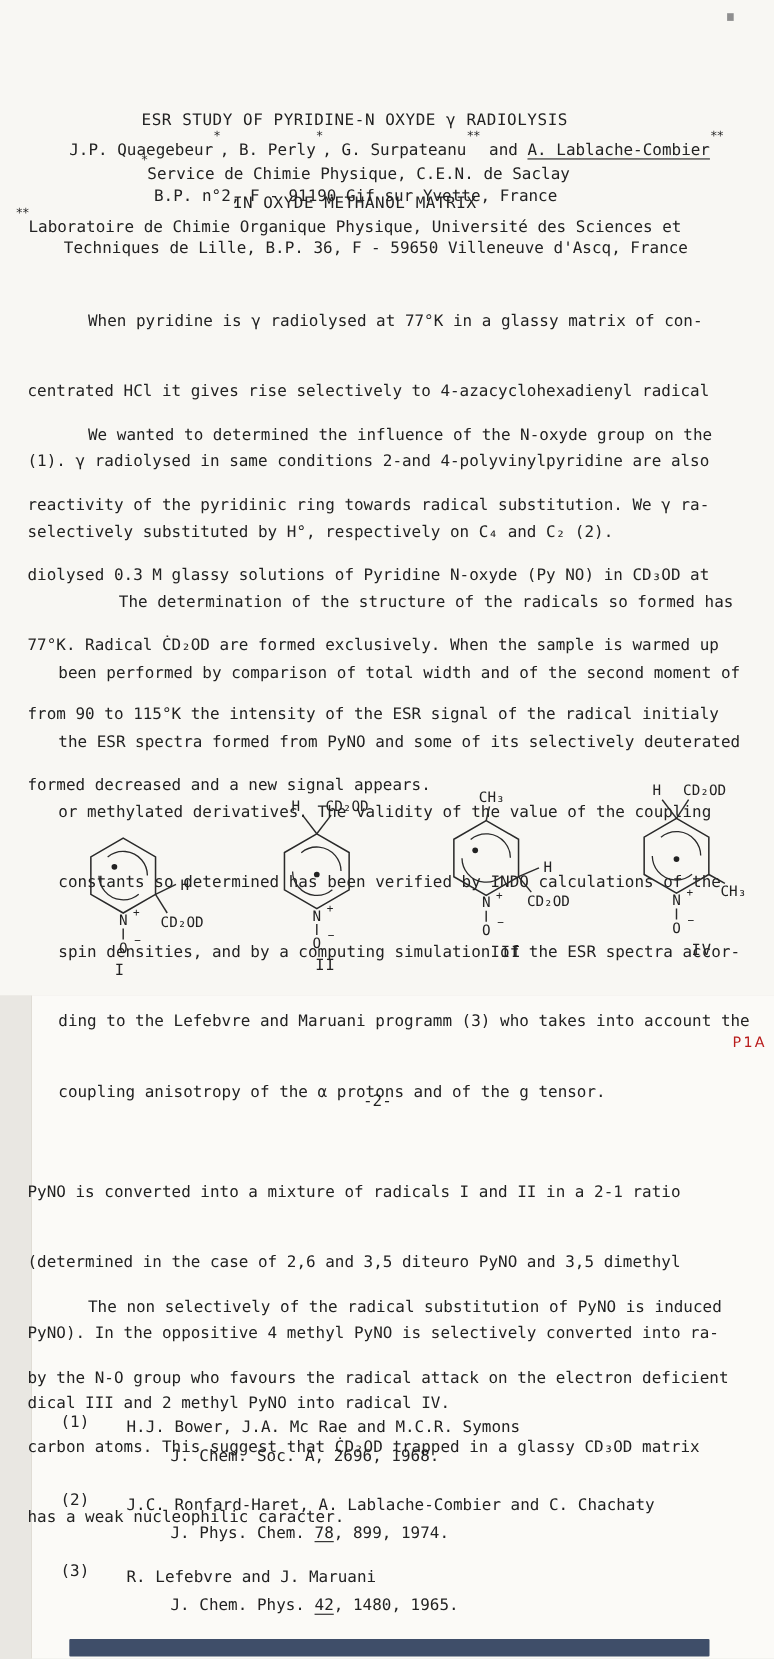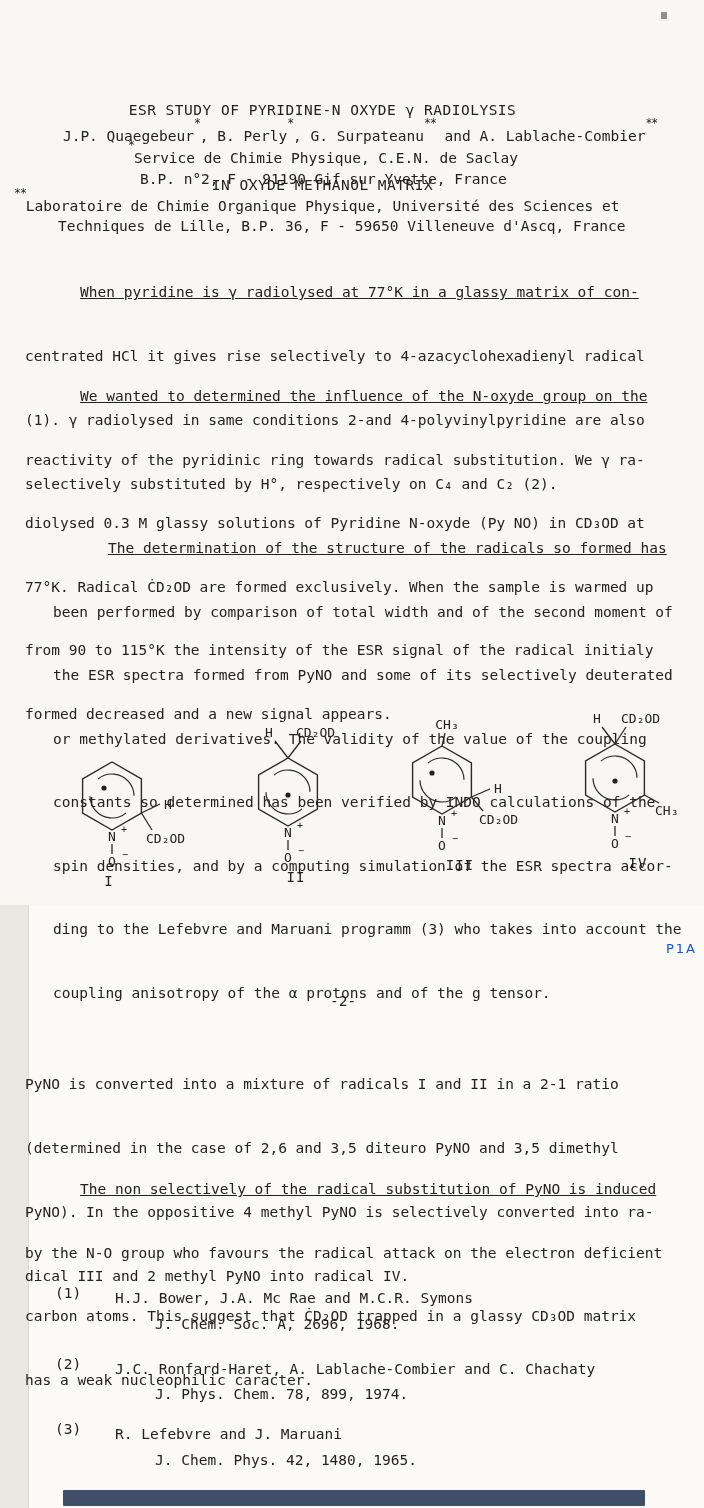--- a/index.html
+++ b/index.html
@@ -5,28 +5,28 @@
   html,body{margin:0;padding:0;background:#e8e6e1;}
   .page{position:relative;width:704px;height:1508px;background:#efedе8;overflow:hidden;
         font-family:"DejaVu Sans Mono",monospace;color:#222;}
   .sheet1{position:absolute;left:0;top:0;width:704px;height:905px;background:#f8f7f3;}
   .sheet2{position:absolute;left:28px;top:905px;width:676px;height:603px;background:#fbfaf7;
           border-left:1px solid #ddd9d1;}
   .sheet2-margin{position:absolute;left:0;top:905px;width:28px;height:603px;background:#e9e7e2;}
   .abs{position:absolute;white-space:pre;}
   .ln{white-space:pre;font-size:14.5px;line-height:26px;height:26px;}
   .lh255 .ln{line-height:25.5px;height:25.5px;}
-  .indent{padding-left:55px;text-decoration:underline;}
+  .indent{padding-left:55px;}
   .title{font-size:14.5px;text-align:center;letter-spacing:0.5px;line-height:25px;}
   .authors{font-size:14.5px;}
   sup.mk{position:relative;top:-8px;font-size:11.5px;letter-spacing:-1px;}
-  .u{text-underline-offset:3px;}
+  .u{text-decoration:underline;text-underline-offset:3px;}
   .aff{font-size:14.5px;text-align:right;}
   .pagenum{font-size:14.5px;}
-  .sheetlbl{font-size:13px;letter-spacing:2px;color:#1d4ed8;font-family:"DejaVu Sans",sans-serif;}
+  .sheetlbl{font-size:13px;letter-spacing:2px;color:#b91c1c;font-family:"DejaVu Sans",sans-serif;}
   .refnum{font-size:14.5px;}
   .struct{position:absolute;}
   .struct svg text{font-family:"DejaVu Sans Mono",monospace;font-size:13px;fill:#222;}
   .struct svg text.sm{font-size:10px;}
   .struct svg text.numeral{font-size:14px;letter-spacing:1px;}
   .bond{stroke:#2a2a2a;stroke-width:1.3;fill:none;}
   .ringline{stroke:#2a2a2a;stroke-width:1.4;fill:none;}
   .arc{fill:none;stroke:#2a2a2a;stroke-width:1.2;stroke-dasharray:36 14;}
   .raddot{fill:#222;}
   .film-bar{position:absolute;left:63px;top:1490px;width:582px;height:16px;

